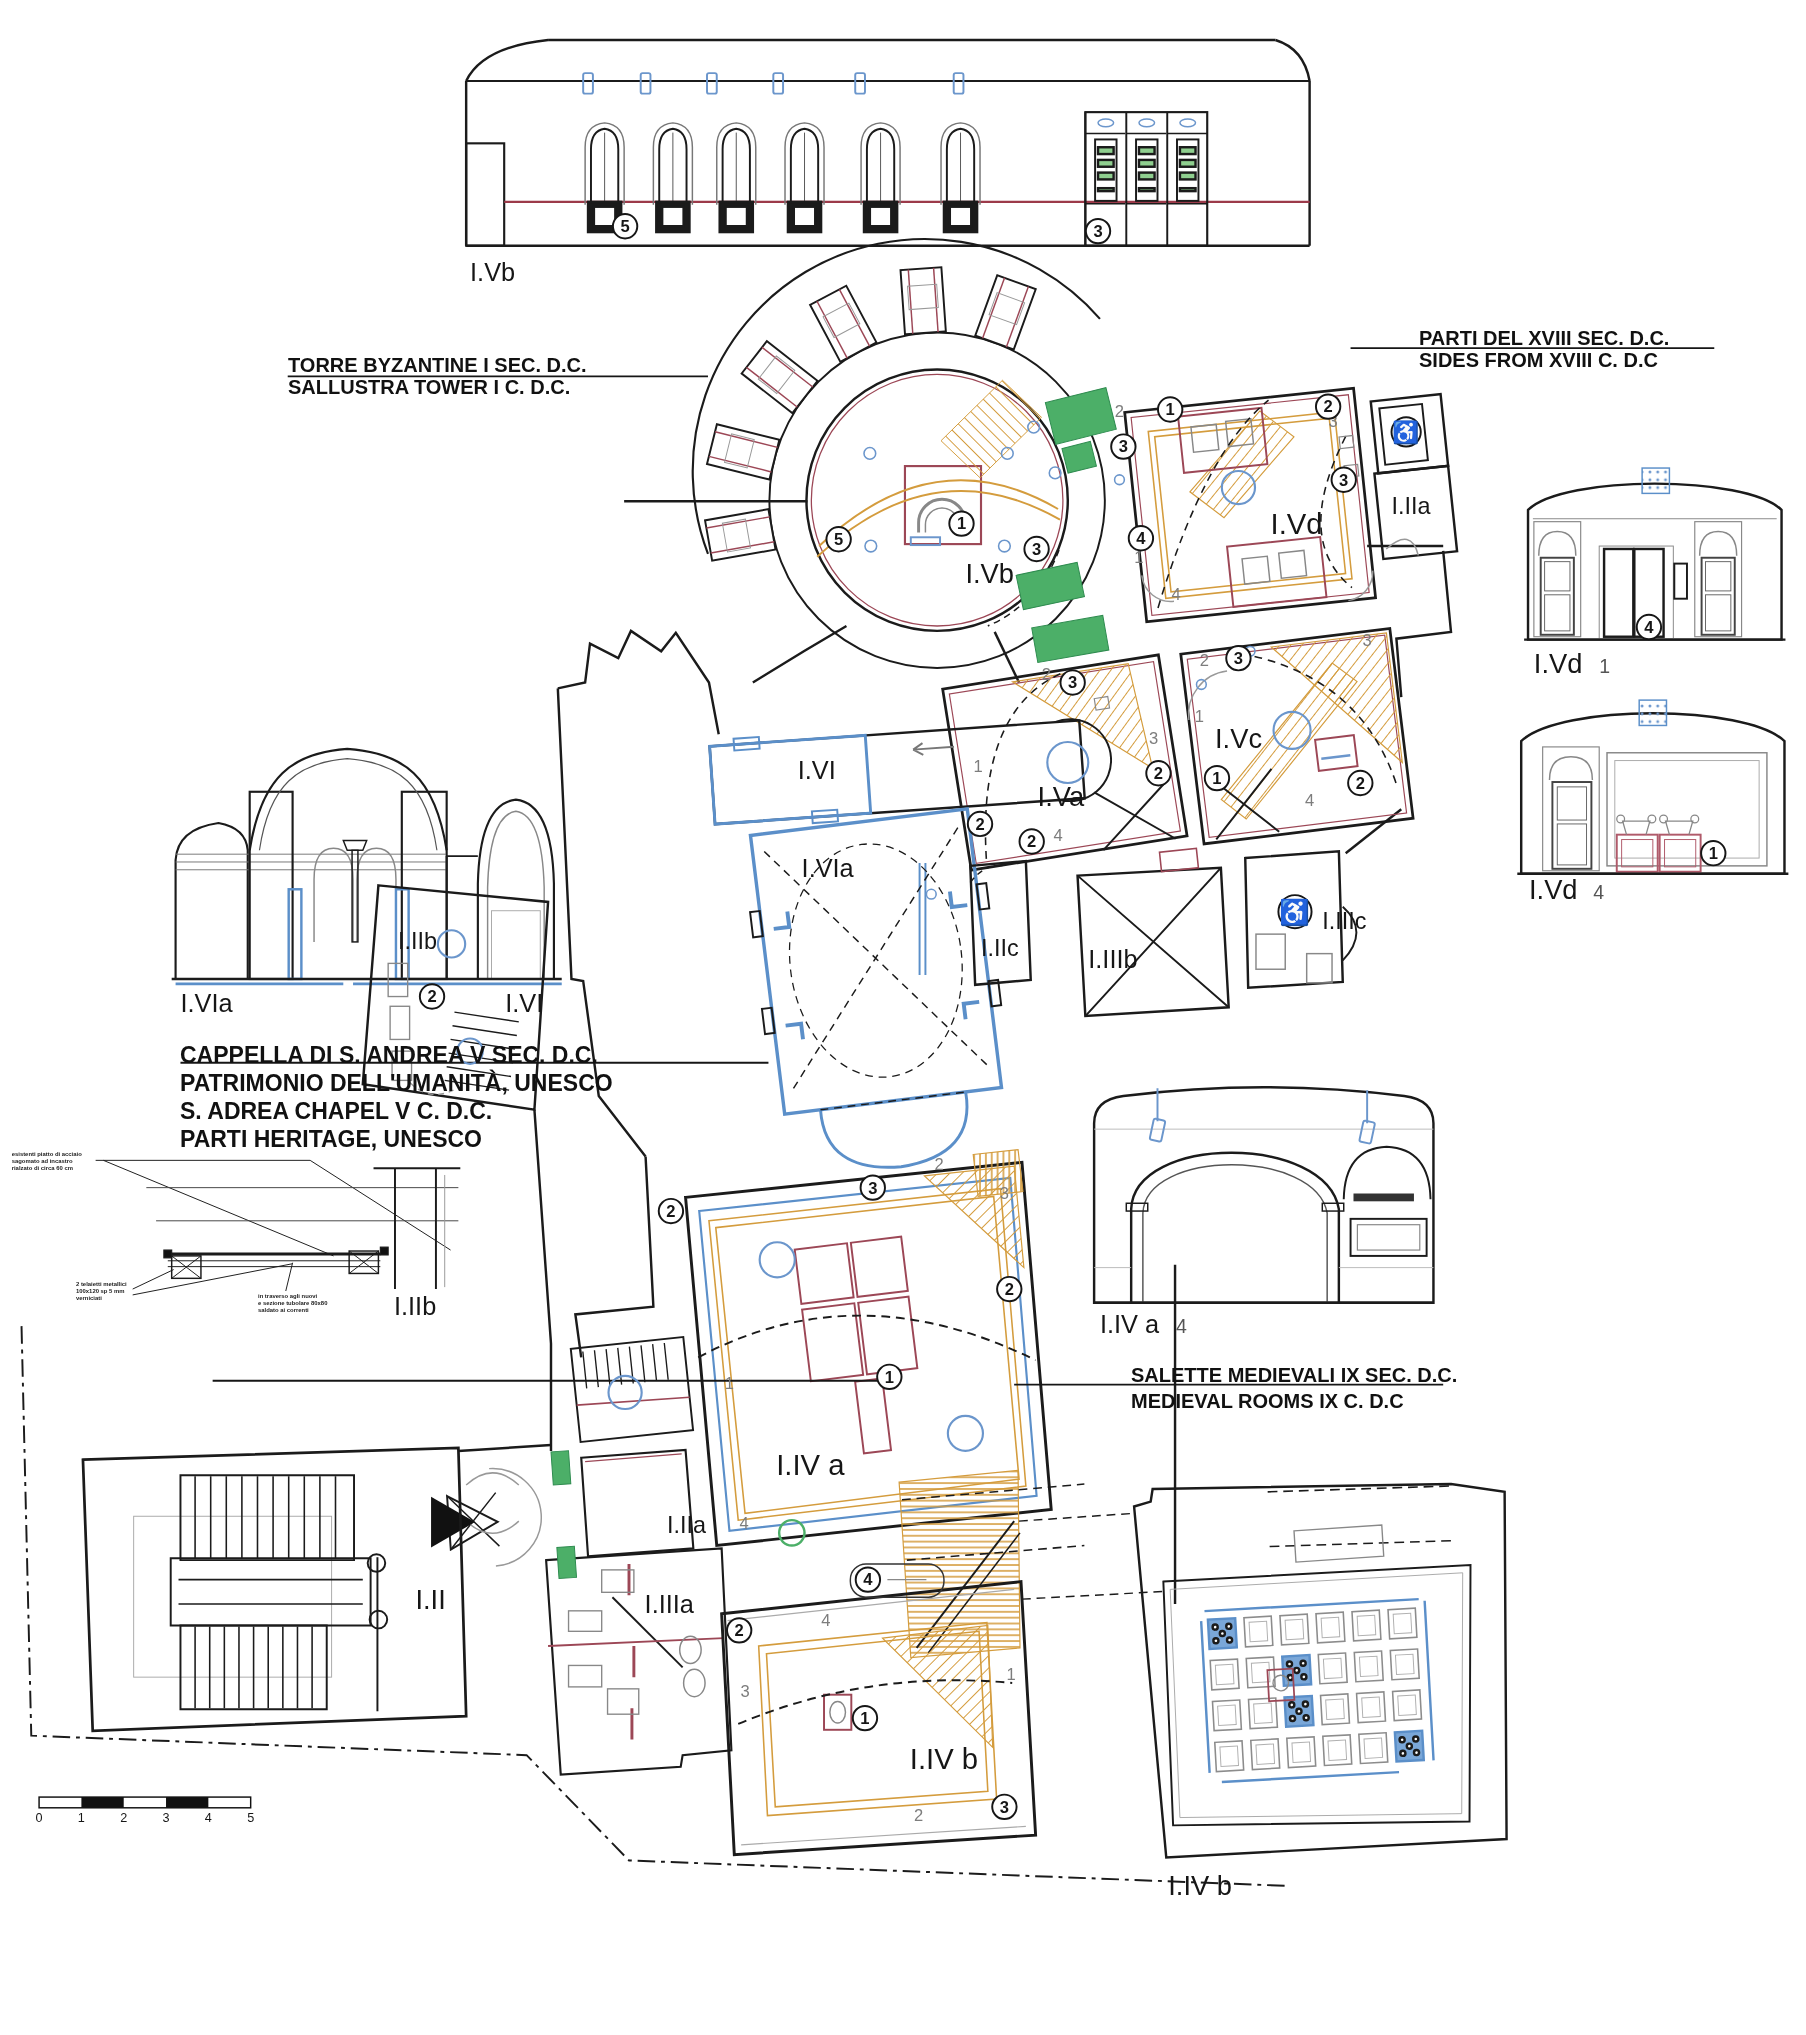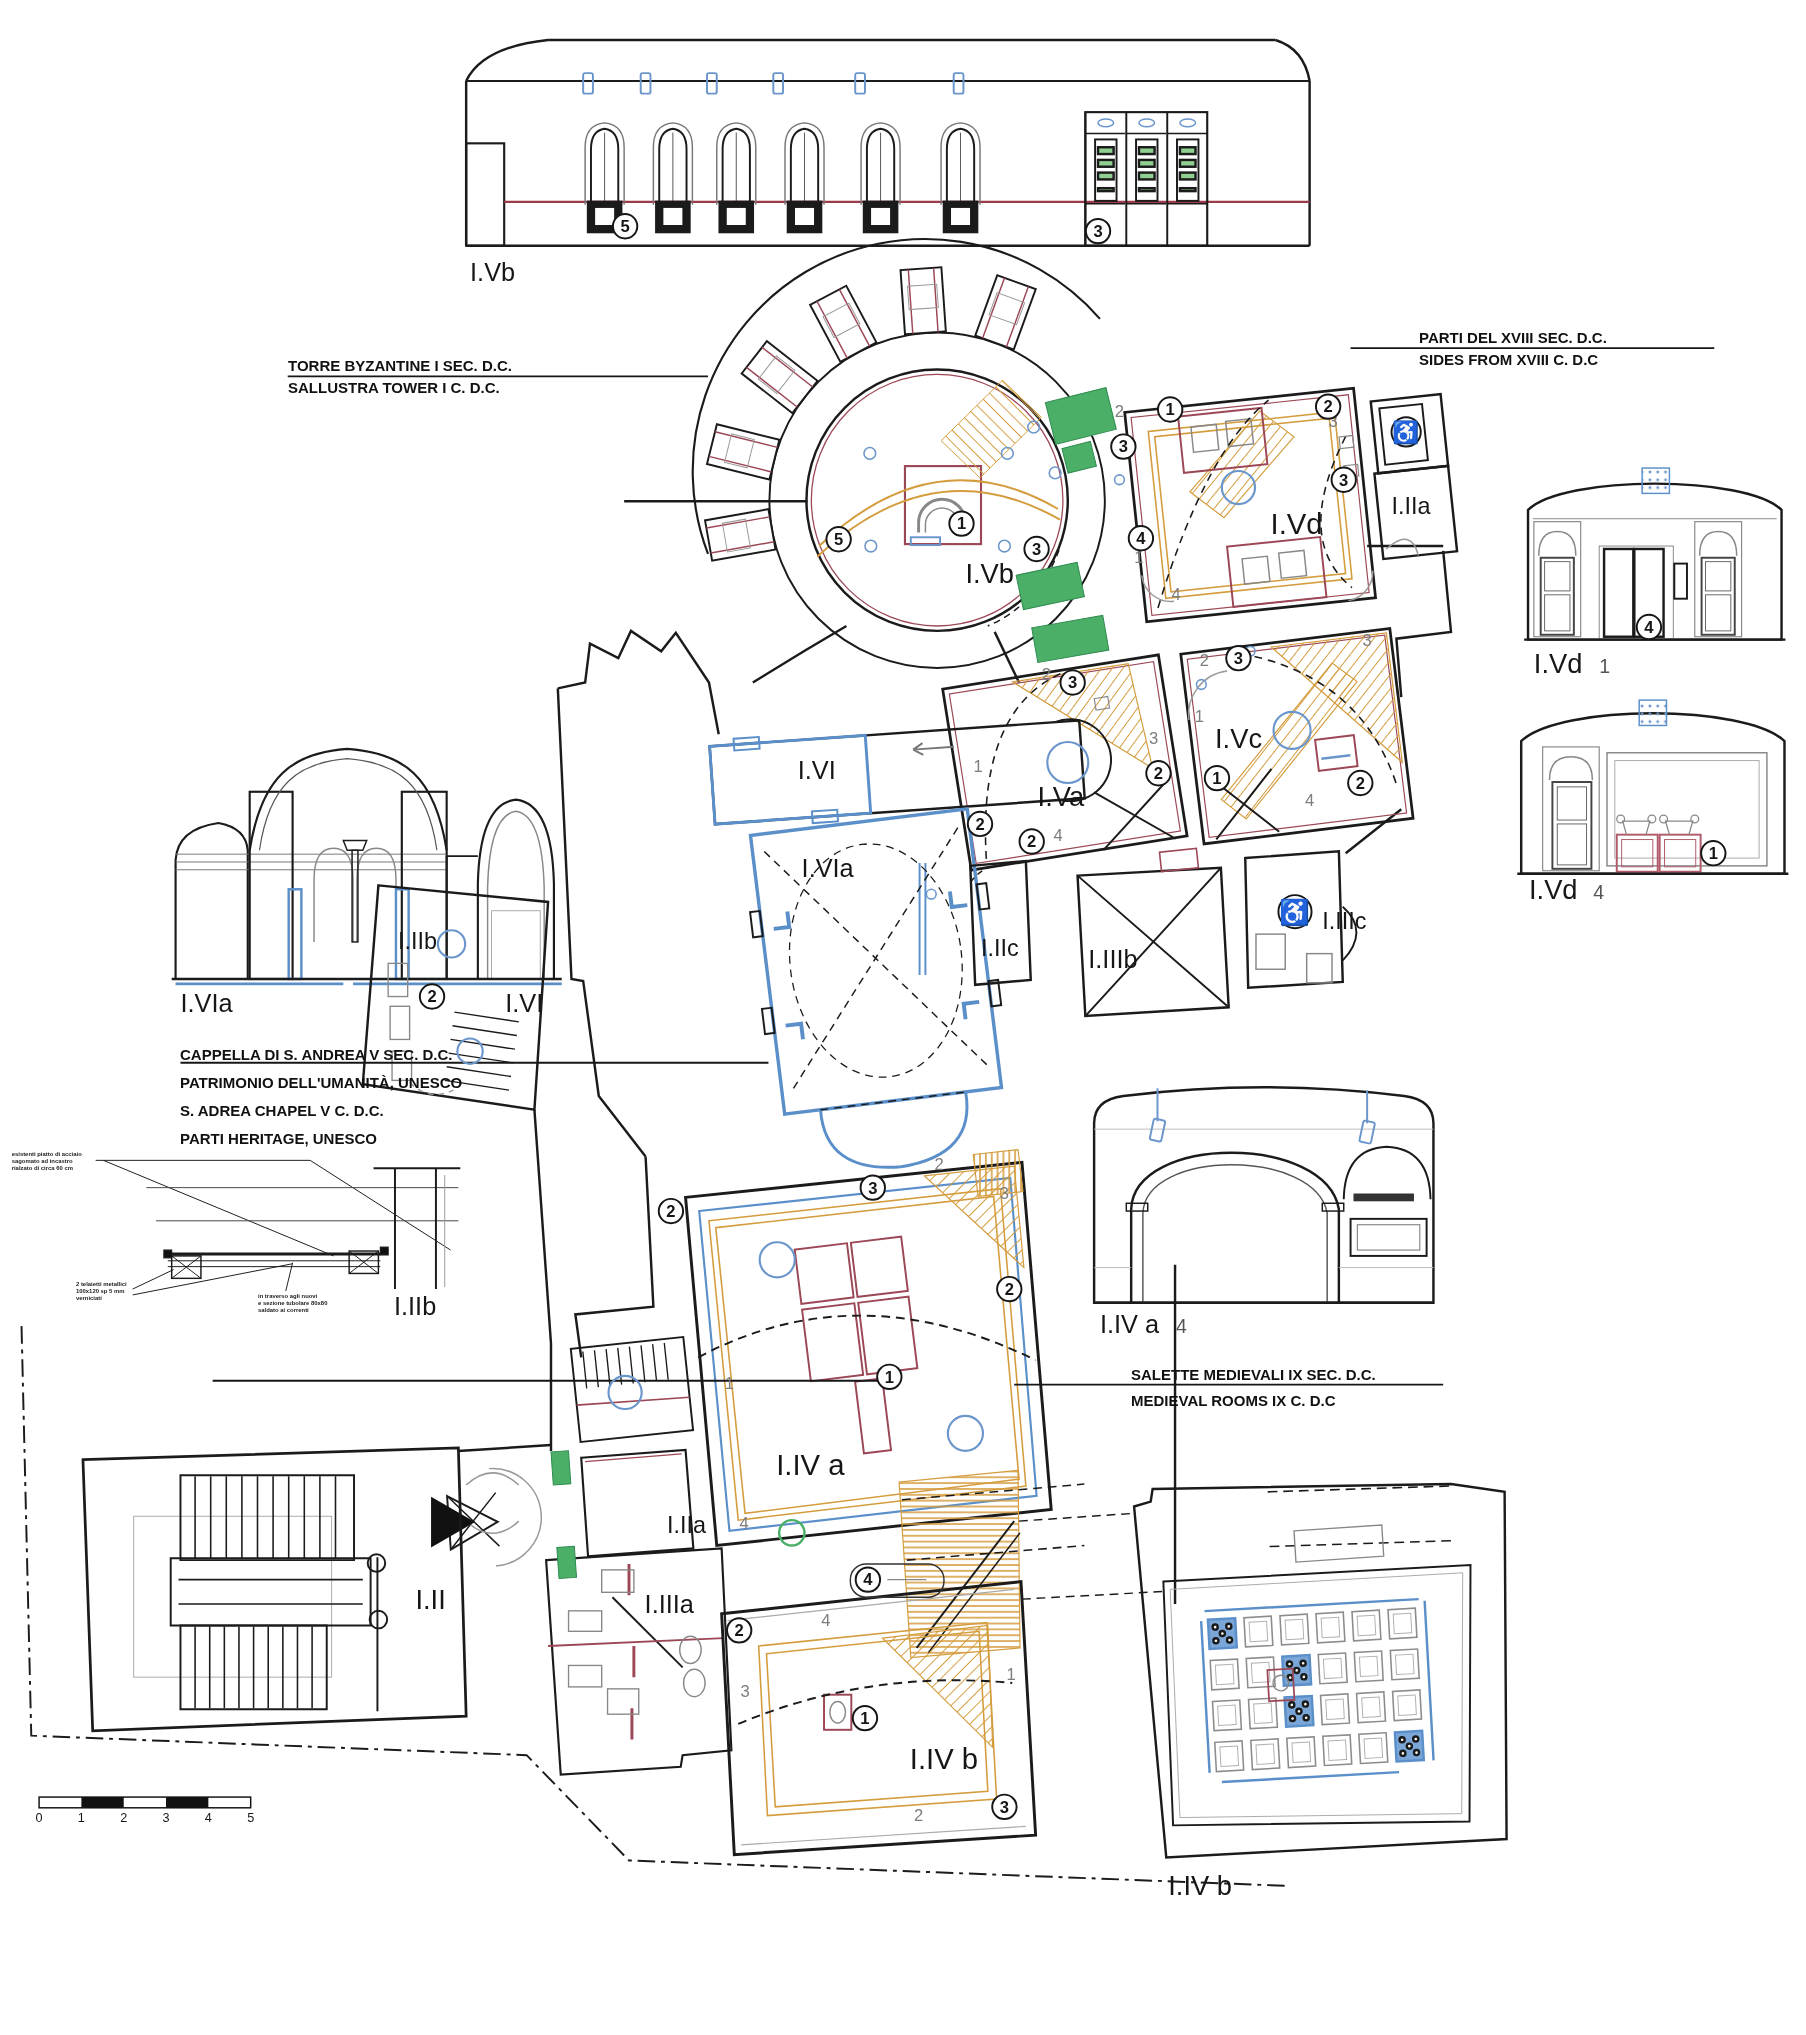--- a/index.html
+++ b/index.html
@@ -1,22 +1,22 @@
 <!DOCTYPE html>
 <html><head>
 <meta charset="utf-8">
 <style>
   html,body{margin:0;padding:0;background:#fff}
   .stage{position:relative;width:1806px;height:2035px;background:#fff;overflow:hidden;
          font-family:"Liberation Sans",sans-serif}
   .stage svg{position:absolute;left:0;top:0}
   svg text{font-family:"Liberation Sans",sans-serif}
   .ann{position:absolute;font-weight:bold;color:#111;white-space:nowrap;
-       font-family:"Liberation Sans",sans-serif;font-size:15px;line-height:22.4px}
-  .ann.big{font-size:15px}
+       font-family:"Liberation Sans",sans-serif;font-size:20px;line-height:22.4px}
+  .ann.big{font-size:23px}
   .tiny{position:absolute;font-size:5.9px;font-weight:bold;color:#222;line-height:6.8px;white-space:nowrap}
 </style>
 </head>
 <body>
 
 <div class="stage">
 
 <svg width="1806" height="2035" viewBox="0 0 1852 2087">
 <defs>
   <pattern id="h45" width="9" height="9" patternUnits="userSpaceOnUse" patternTransform="rotate(45)">

